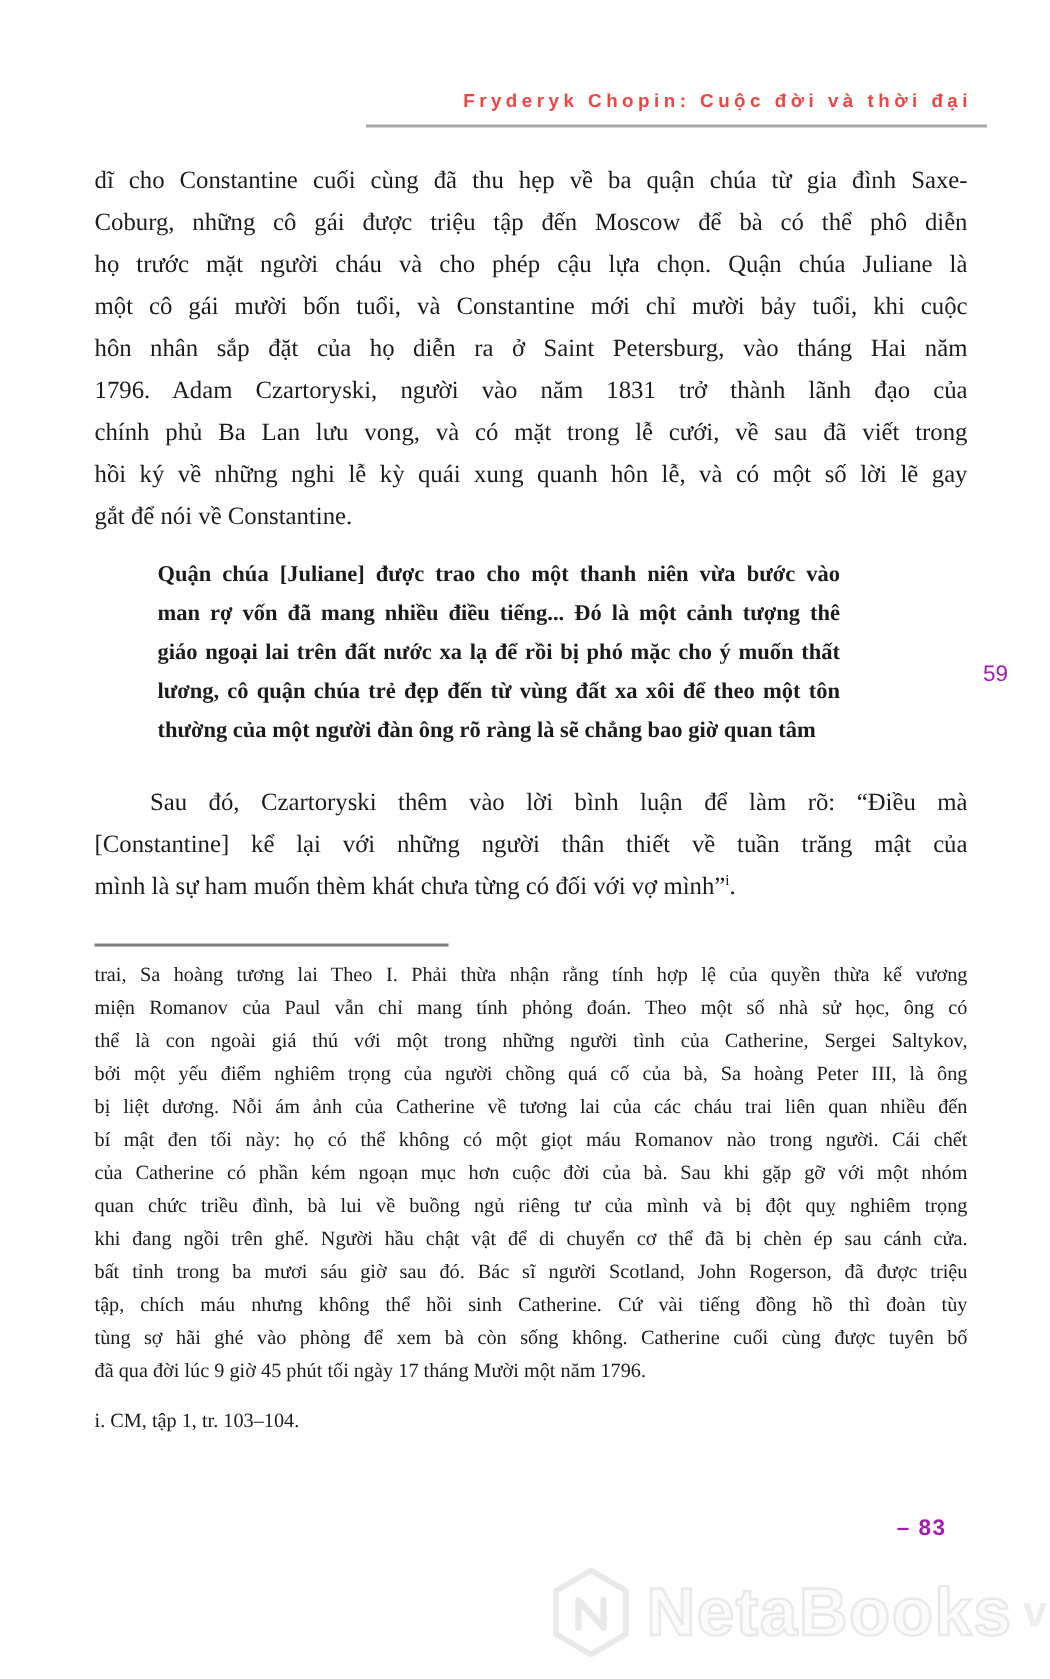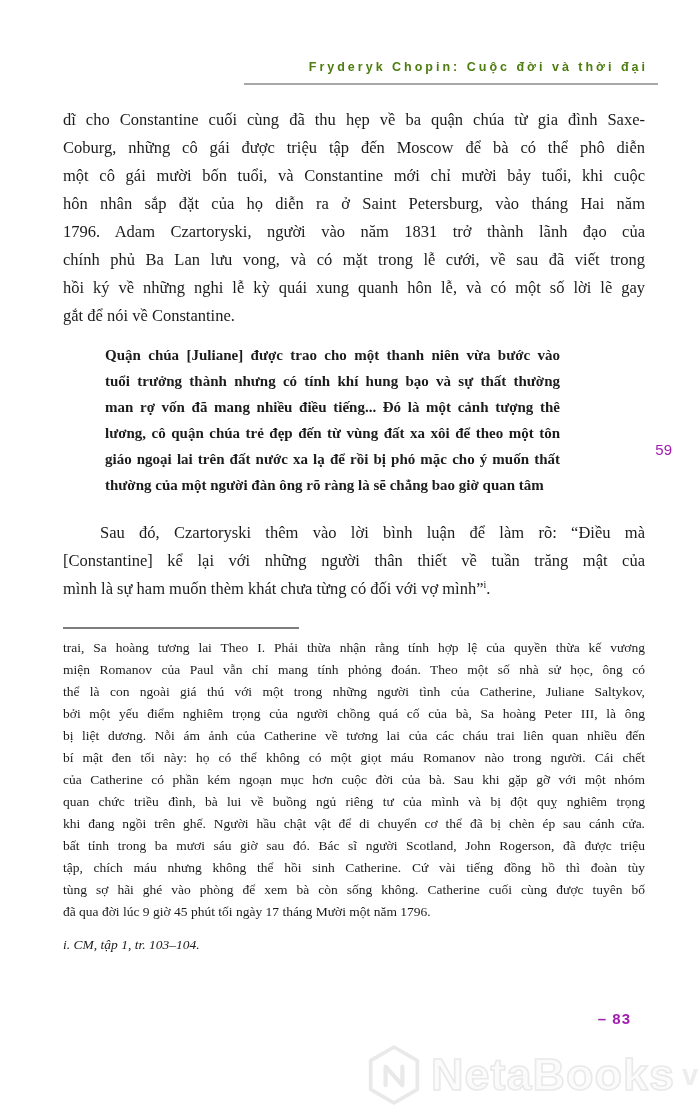--- a/index.html
+++ b/index.html
@@ -6,21 +6,21 @@
   body{
     width:700px;height:1119px;position:relative;background:#ffffff;
     font-family:"Liberation Serif", serif;color:#1b1b1b;overflow:hidden;
   }
   
   .page-header{
     position:absolute;top:60px;right:42px;width:404px;
     text-align:right;padding:0 10px 9px 0;
     border-bottom:2px solid #a8a8a8;
     font-family:"Liberation Sans", sans-serif;
-    font-size:12.5px;font-weight:bold;letter-spacing:3px;color:#4d7c0f;
+    font-size:12.5px;font-weight:bold;letter-spacing:3px;color:#ef4444;
     white-space:nowrap;
   }
   
   .content{position:absolute;left:63px;top:106px;width:582px;}
   .jl{text-align:justify;text-align-last:justify;}
   [data-bind-list] > .jl:last-child{text-align-last:left;}
   .no-stretch{text-align-last:left !important;}
   .para{font-size:16.5px;line-height:28px;}
   .first-indent{text-indent:37px;}
   .block-quote{
@@ -28,21 +28,21 @@
     font-size:15px;line-height:26px;font-weight:bold;
   }
   .para-2{margin-top:21px;}
   sup.fn-ref{font-size:10px;line-height:0;vertical-align:6px;}
   
   .footnote-separator{
     margin-top:24px;width:236px;height:0;
     border-top:2px solid #7d7d7d;
   }
   .footnote{margin-top:8px;font-size:13.5px;line-height:22px;}
-  .footnote-citation{margin-top:11px;font-size:13.5px;line-height:22px;font-style:italic;}
+  .footnote-citation{margin-top:11px;font-size:13.5px;line-height:22px;}
   
   .margin-page-number{
     position:absolute;top:441px;right:28px;
     font-family:"Liberation Sans", sans-serif;font-size:15px;color:#a21caf;
   }
   .page-number{
     position:absolute;top:1010px;right:69px;
     font-family:"Liberation Sans", sans-serif;font-size:15px;font-weight:bold;
     letter-spacing:1px;color:#a21caf;
   }
@@ -69,49 +69,49 @@
 
 <div class="page-header" data-bind="page.header_title">Fryderyk Chopin: Cuộc đời và thời đại</div>
 
 <div class="margin-page-number" data-bind="page.margin_page_number">59</div>
 
 <div class="content">
 
   <div class="para" data-bind-list="body.paragraph_1_lines">
       <div class="jl">dĩ cho Constantine cuối cùng đã thu hẹp về ba quận chúa từ gia đình Saxe-</div>
       <div class="jl">Coburg, những cô gái được triệu tập đến Moscow để bà có thể phô diễn</div>
+      <div class="jl">họ trước mặt người cháu và cho phép cậu lựa chọn. Quận chúa Juliane là</div>
       <div class="jl">một cô gái mười bốn tuổi, và Constantine mới chỉ mười bảy tuổi, khi cuộc</div>
       <div class="jl">hôn nhân sắp đặt của họ diễn ra ở Saint Petersburg, vào tháng Hai năm</div>
       <div class="jl">1796. Adam Czartoryski, người vào năm 1831 trở thành lãnh đạo của</div>
       <div class="jl">chính phủ Ba Lan lưu vong, và có mặt trong lễ cưới, về sau đã viết trong</div>
       <div class="jl">hồi ký về những nghi lễ kỳ quái xung quanh hôn lễ, và có một số lời lẽ gay</div>
       <div class="jl">gắt để nói về Constantine.</div>
     </div>
 
   <div class="block-quote" data-bind-list="body.quote_lines">
       <div class="jl">Quận chúa [Juliane] được trao cho một thanh niên vừa bước vào</div>
-      <div class="jl">tuổi trưởng thành nhưng có tính khí hung bạo và sự thất thường</div>
       <div class="jl">man rợ vốn đã mang nhiều điều tiếng... Đó là một cảnh tượng thê</div>
+      <div class="jl">giáo ngoại lai trên đất nước xa lạ để rồi bị phó mặc cho ý muốn thất</div>
       <div class="jl">lương, cô quận chúa trẻ đẹp đến từ vùng đất xa xôi để theo một tôn</div>
-      <div class="jl">giáo ngoại lai trên đất nước xa lạ để rồi bị phó mặc cho ý muốn thất</div>
       <div class="jl">thường của một người đàn ông rõ ràng là sẽ chẳng bao giờ quan tâm</div>
     </div>
 
   <div class="para para-2">
     <div class="jl first-indent" data-bind="body.paragraph_2.line_1">Sau đó, Czartoryski thêm vào lời bình luận để làm rõ: “Điều mà</div>
     <div class="jl" data-bind="body.paragraph_2.line_2">[Constantine] kể lại với những người thân thiết về tuần trăng mật của</div>
     <div class="jl no-stretch"><span data-bind="body.paragraph_2.last_line_text">mình là sự ham muốn thèm khát chưa từng có đối với vợ mình”</span><sup class="fn-ref" data-bind="body.paragraph_2.footnote_marker">i</sup><span data-bind="body.paragraph_2.last_line_end">.</span></div>
   </div>
 
   <div class="footnote-separator"></div>
 
   <div class="footnote" data-bind-list="footnote.lines">
       <div class="jl">trai, Sa hoàng tương lai Theo I. Phải thừa nhận rằng tính hợp lệ của quyền thừa kế vương</div>
       <div class="jl">miện Romanov của Paul vẫn chỉ mang tính phỏng đoán. Theo một số nhà sử học, ông có</div>
-      <div class="jl">thể là con ngoài giá thú với một trong những người tình của Catherine, Juliane Saltykov,</div>
+      <div class="jl">thể là con ngoài giá thú với một trong những người tình của Catherine, Sergei Saltykov,</div>
       <div class="jl">bởi một yếu điểm nghiêm trọng của người chồng quá cố của bà, Sa hoàng Peter III, là ông</div>
       <div class="jl">bị liệt dương. Nỗi ám ảnh của Catherine về tương lai của các cháu trai liên quan nhiều đến</div>
       <div class="jl">bí mật đen tối này: họ có thể không có một giọt máu Romanov nào trong người. Cái chết</div>
       <div class="jl">của Catherine có phần kém ngoạn mục hơn cuộc đời của bà. Sau khi gặp gỡ với một nhóm</div>
       <div class="jl">quan chức triều đình, bà lui về buồng ngủ riêng tư của mình và bị đột quỵ nghiêm trọng</div>
       <div class="jl">khi đang ngồi trên ghế. Người hầu chật vật để di chuyển cơ thể đã bị chèn ép sau cánh cửa.</div>
       <div class="jl">bất tỉnh trong ba mươi sáu giờ sau đó. Bác sĩ người Scotland, John Rogerson, đã được triệu</div>
       <div class="jl">tập, chích máu nhưng không thể hồi sinh Catherine. Cứ vài tiếng đồng hồ thì đoàn tùy</div>
       <div class="jl">tùng sợ hãi ghé vào phòng để xem bà còn sống không. Catherine cuối cùng được tuyên bố</div>
       <div class="jl">đã qua đời lúc 9 giờ 45 phút tối ngày 17 tháng Mười một năm 1796.</div>

